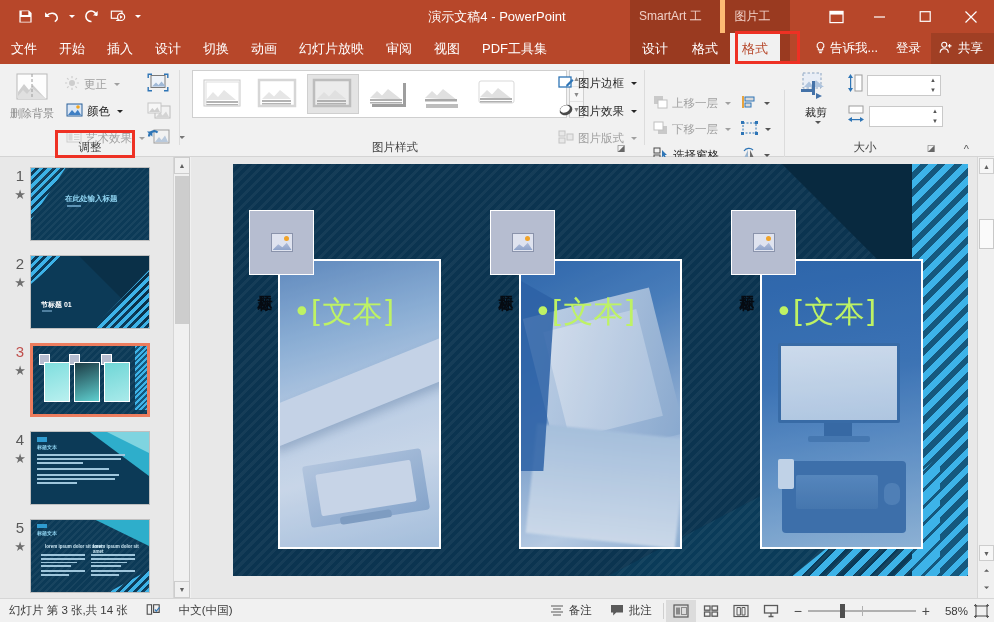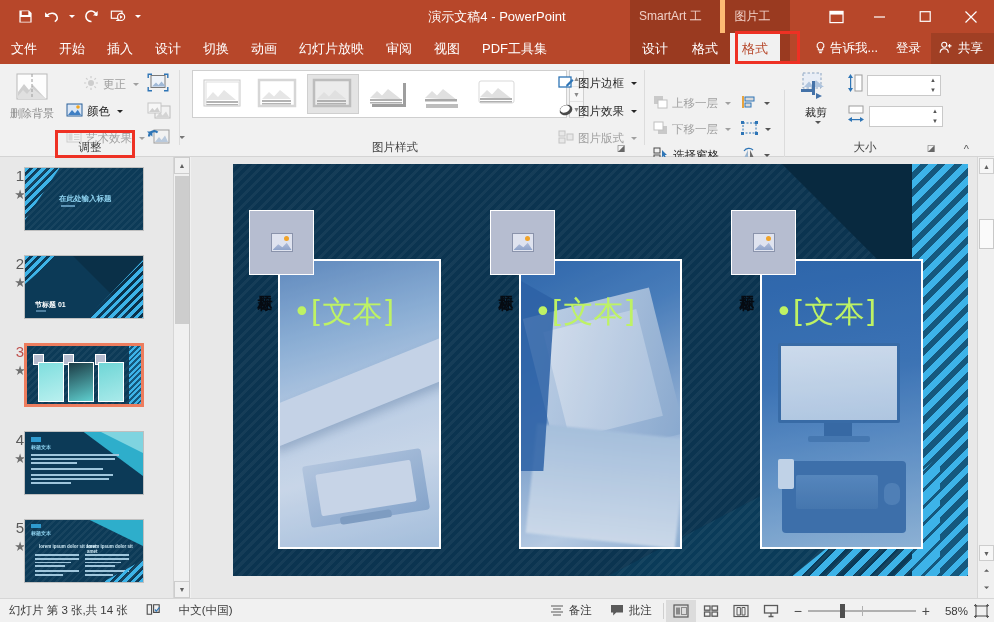--- a/index.html
+++ b/index.html
@@ -146,21 +146,21 @@
   .thumb-row { position:absolute; left:0; width:175px; height:78px; }
   .thumb-num {
     position:absolute; left:10px; top:2px; width:20px; text-align:center;
     font-size:15px; color:#5a5a5a;
   }
   .thumb-star {
     position:absolute; left:11px; top:22px; width:18px; text-align:center;
     font-size:13px; color:#6f6f6f;
   }
   .thumb-frame {
-    position:absolute; left:24px; top:2px; width:120px; height:64px;
+    position:absolute; left:30px; top:2px; width:120px; height:74px;
     border:1px solid #bfbfbf; background:#0f766e; overflow:hidden;
   }
   .thumb-frame.selected { border:3px solid #ed7d5e; }
   .thumb-scroll {
     position:absolute; right:0; top:0; width:16px; height:441px; background:#f0f0f0;
     border-left:1px solid #d6d6d6;
   }
   .ts-arrow {
     position:absolute; left:0; width:16px; height:17px; background:#f0f0f0;
     border:1px solid #cdcdcd; display:flex; align-items:center; justify-content:center;
@@ -399,21 +399,21 @@
           <svg width="34" height="30" viewBox="0 0 34 30">
             <rect x="2" y="2" width="30" height="25" fill="#fdfdfd" stroke="#b9b9b9"></rect>
             <path fill="#cfcfcf" d="M3 20l6-8 5 6 4-5 12 13H3z"></path>
             <path fill="#e0e0e0" d="M3 24l5-6 4 4 5-6 14 11H3z"></path>
             <path d="M17 2v25" stroke="#9a9a9a" stroke-dasharray="3 2"></path>
           </svg>
         </span>
         <span>删除背景</span>
       </div>
 
-      <div class="small-btn" style="left:83px;top:9px;">
+      <div class="small-btn" style="left:64px;top:9px;">
         <span>
           <svg width="16" height="16" viewBox="0 0 16 16">
               <circle cx="8" cy="8" r="3" fill="#cdcdcd"></circle>
               <g stroke="#cdcdcd" stroke-width="1.2">
                 <path d="M8 1v2.2M8 12.8V15M1 8h2.2M12.8 8H15M3.1 3.1l1.5 1.5M11.4 11.4l1.5 1.5M12.9 3.1l-1.5 1.5M4.6 11.4l-1.5 1.5"></path>
               </g>
             </svg>
         </span>
         <span>更正</span>
         <span class="caret-d"></span>

